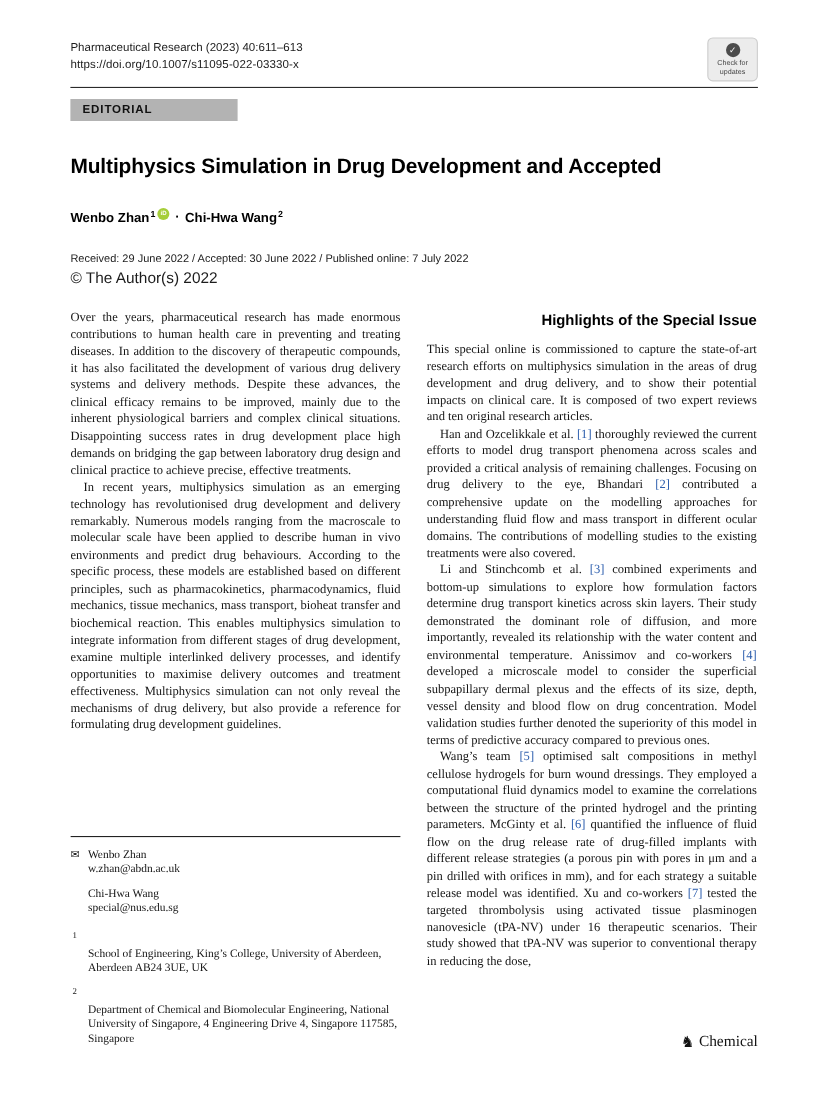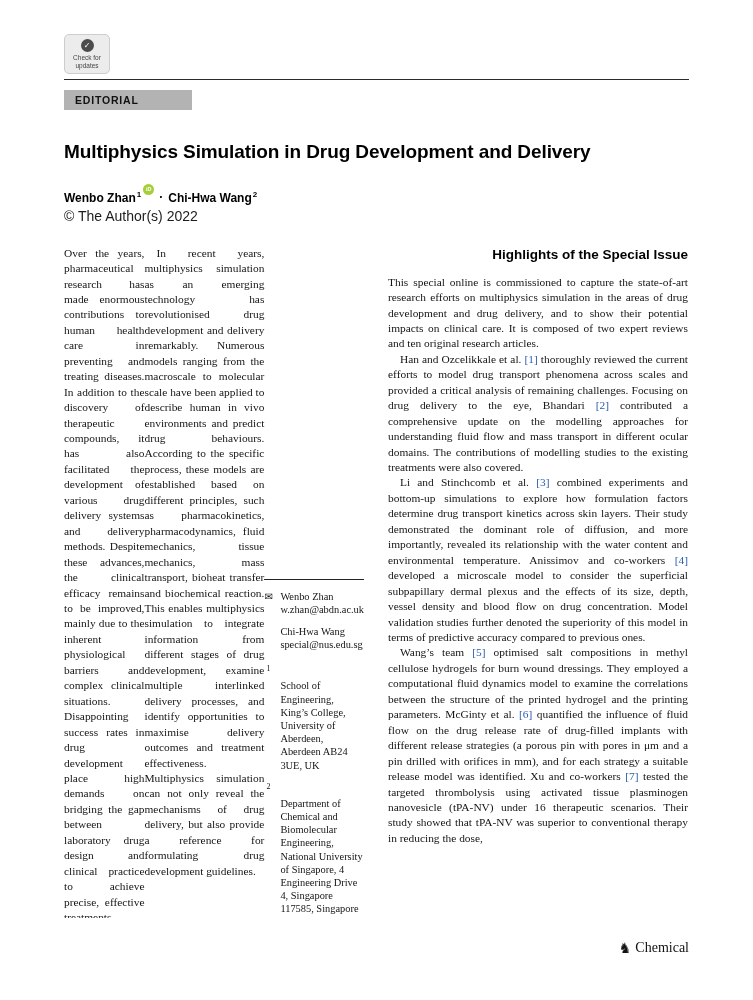--- a/index.html
+++ b/index.html
@@ -26,52 +26,52 @@
     font-family:"DejaVu Sans", sans-serif;
   }
   .cb-text {
     font-family:"Liberation Sans", sans-serif; font-size:6.5px; line-height:1.2;
     color:#454545; text-align:center; width:36px;
   }
   .rule { border-top:1.3px solid #2b2b2b; margin-top:5px; }
 
   
   .editorial {
-    margin-top:10px; display:inline-block; width:128px;
+    margin-top:10px; display:inline-block; width:152px;
     background:var(--color-editorial_bg, #b3b3b3); color:#111;
     font-family:"Liberation Sans", sans-serif; font-size:10.5px; font-weight:700;
     letter-spacing:0.8px; padding:4px 0 4px 11px;
   }
 
   
   .title {
     margin-top:31px; font-family:"Liberation Sans", sans-serif;
     font-size:19px; font-weight:700; color:#000; letter-spacing:-0.1px;
   }
   .authors {
     margin-top:27px; font-family:"Liberation Sans", sans-serif;
     font-size:12px; font-weight:700; color:#000;
-    display:flex; 
+    display:flex; align-items:center;
   }
   .authors sup { font-size:8px; font-weight:700; margin-left:1px; }
   .orcid {
     width:11px; height:11px; border-radius:50%;
     background:var(--color-orcid, #a6ce39); color:#fff;
     display:inline-flex; align-items:center; justify-content:center;
     font-size:5.5px; font-weight:700; margin:-6px 0 0 2px; cursor:pointer;
     font-family:"Liberation Sans", sans-serif;
   }
   .author-sep { margin:0 5px; font-weight:700; }
   .dates { margin-top:25px; font-family:"Liberation Sans", sans-serif; font-size:10px; color:#1c1c1c; }
   .copyright { margin-top:3px; font-family:"Liberation Sans", sans-serif; font-size:14px; color:#1c1c1c; }
 
   
   .columns { display:flex; gap:24px; margin-top:22px; height:672px; overflow:hidden; }
   .col { width:300px; }
-  .col-left { display:flex; }
+  .col-left { display:flex; flex-direction:column; }
   .col p {
     font-size:11.4px; line-height:15.45px; text-align:justify; color:#141414;
   }
   .col p.indent { text-indent:12px; }
   .section-heading {
     font-family:"Liberation Sans", sans-serif; font-size:13.5px; font-weight:700;
     color:#000; margin:1px 0 13px 0;text-align:right;
   }
   .cite { color:var(--color-citation, #2b5dad); cursor:pointer; }
 
@@ -95,41 +95,46 @@
     font-family:"Liberation Serif", serif; font-size:14px; color:#111;
   }
   .sp-icon { font-family:"DejaVu Sans", sans-serif; font-size:14px; line-height:1; }
 </style>
 </head>
 <body>
 
 <div class="page">
 
   <div class="header">
+    <div class="header-meta">
+      <div class="journal-ref">Pharmaceutical Research (2023) 40:611–613</div>
+      <div class="doi">https://doi.org/10.1007/s11095-022-03330-x</div>
+    </div>
     <div class="check-badge">
       <span class="cb-circle">
           <span>✓</span>
         </span>
       <span class="cb-text">Check for updates</span>
     </div>
   </div>
 
   <div class="rule"></div>
 
   <div class="editorial">EDITORIAL</div>
 
-  <h1 class="title">Multiphysics Simulation in Drug Development and Delivery</h1>
+  <h1 class="title">Multiphysics Simulation in Drug Development and Accepted</h1>
 
   <div class="authors">
     <span class="author"><span>Wenbo Zhan</span><sup>1</sup></span>
     <span class="orcid">iD</span>
     <span class="author-sep">·</span>
     <span class="author"><span>Chi-Hwa Wang</span><sup>2</sup></span>
   </div>
 
+  <div class="dates">Received: 29 June 2022 / Accepted: 30 June 2022 / Published online: 7 July 2022</div>
   <div class="copyright">© The Author(s) 2022</div>
 
   <div class="columns">
 
     <div class="col col-left">
       <p>Over the years, pharmaceutical research has made enormous contributions to human health care in preventing and treating diseases. In addition to the discovery of therapeutic compounds, it has also facilitated the development of various drug delivery systems and delivery methods. Despite these advances, the clinical efficacy remains to be improved, mainly due to the inherent physiological barriers and complex clinical situations. Disappointing success rates in drug development place high demands on bridging the gap between laboratory drug design and clinical practice to achieve precise, effective treatments.</p>
       <p class="indent">In recent years, multiphysics simulation as an emerging technology has revolutionised drug development and delivery remarkably. Numerous models ranging from the macroscale to molecular scale have been applied to describe human in vivo environments and predict drug behaviours. According to the specific process, these models are established based on different principles, such as pharmacokinetics, pharmacodynamics, fluid mechanics, tissue mechanics, mass transport, bioheat transfer and biochemical reaction. This enables multiphysics simulation to integrate information from different stages of drug development, examine multiple interlinked delivery processes, and identify opportunities to maximise delivery outcomes and treatment effectiveness. Multiphysics simulation can not only reveal the mechanisms of drug delivery, but also provide a reference for formulating drug development guidelines.</p>
 
       <div class="footnotes">
         <div class="fn-rule"></div>

